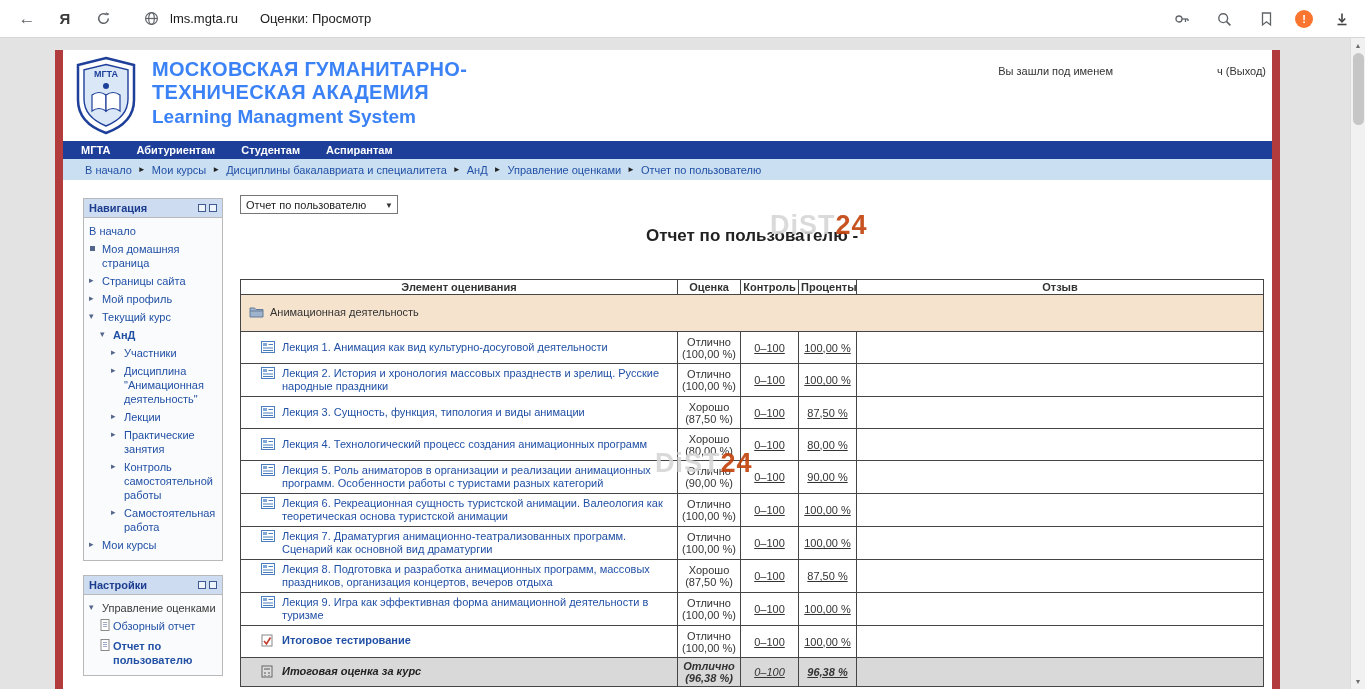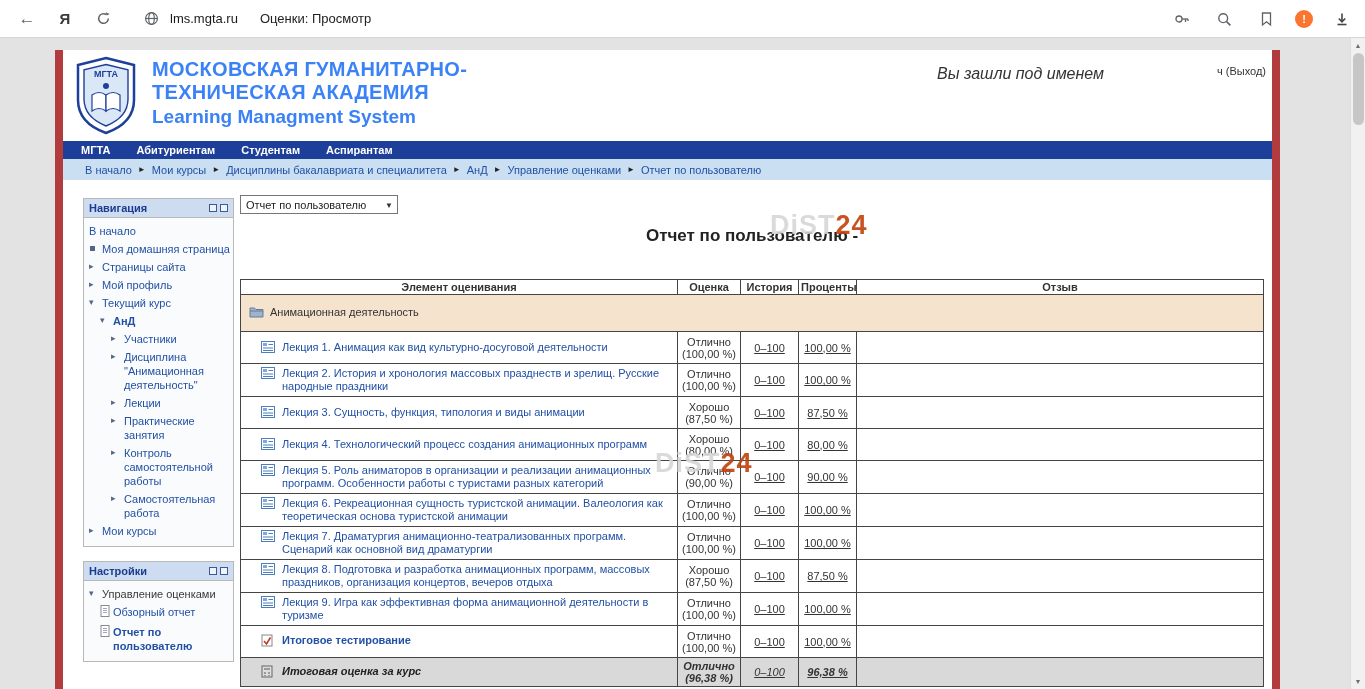--- a/index.html
+++ b/index.html
@@ -31,37 +31,37 @@
   .sb-arrow { position:absolute; left:0; width:14px; text-align:center; font-size:7px; color:#6d6d6d; cursor:pointer; }
   .sb-up { top:4px; } .sb-down { bottom:4px; }
   .sb-thumb { position:absolute; left:2px; top:15px; width:11px; height:72px; background:#c6c6c6; border-radius:6px; cursor:pointer; }
 
   
   .site-header { position:relative; height:91px; background:#fff; }
   .logo { position:absolute; left:12px; top:6px; cursor:pointer; }
   .site-title { position:absolute; left:89px; top:8px; color:#3b82f6; font-weight:bold; }
   .st-l1, .st-l2 { font-size:20px; line-height:23px; letter-spacing:0.3px; }
   .st-l3 { font-size:19px; line-height:25px; }
-  .login-prefix { position:absolute; top:15px; right:168px; font-size:16px; color:#333;font-style:italic; }
+  .login-prefix { position:absolute; top:15px; right:159px; font-size:11px; color:#333; }
   .logout { position:absolute; top:15px; right:6px; font-size:11px; color:#333; cursor:pointer; }
 
   
   .mainnav { height:18px; background:#1e3f99; display:flex; align-items:center; padding-left:18px; }
   .nav-item { color:#fff; font-size:11px; font-weight:bold; margin-right:26px; cursor:pointer; white-space:nowrap; }
 
   
   .breadcrumbbar { height:21px; background:#cbdff2; display:flex; align-items:center; padding-left:22px; font-size:11px; }
   .bc-link { color:#2150a5; cursor:pointer; white-space:nowrap; }
   .bc-sep { color:#222; font-size:8px; margin:0 6px; }
 
   
   .page-body { position:relative; height:509px; background:#fff; }
 
   
-  .sidebar { position:absolute; left:20px; top:18px; width:151px; }
+  .sidebar { position:absolute; left:20px; top:18px; width:140px; }
   .block { border:1px solid #b9b9b9; margin-bottom:14px; background:#fafbfc; }
   .block-header { background:#cddcf0; border-bottom:1px solid #b9b9b9; padding:3px 5px; display:flex; align-items:center; }
   .block-title { font-size:11px; font-weight:bold; color:#1b3c8f; flex:1; }
   .block-ico { width:8px; height:8px; border:1px solid #3f5a93; background:#eef4fb; margin-left:3px; cursor:pointer; }
   .block-body { padding:4px 1px 6px 1px; }
   .tree-row { display:flex; align-items:flex-start; padding:2px 2px 2px 4px; cursor:pointer; }
   .indent0 { padding-left:4px; } .indent1 { padding-left:15px; } .indent2 { padding-left:26px; }
   .tree-ico { flex:0 0 13px; width:13px; font-size:9px; line-height:13px; color:#53658a; position:relative; }
   .sq-ico::after { content:""; position:absolute; left:1px; top:4px; width:5px; height:5px; background:#53658a; }
   .tree-label { flex:1; font-size:11px; line-height:14px; color:#2150a5; }
@@ -308,21 +308,21 @@
               <col class="c0">
               <col class="c1">
               <col class="c2">
               <col class="c3">
               <col class="c4">
             </colgroup>
           <thead>
               <tr>
                 <th>Элемент оценивания</th>
                 <th>Оценка</th>
-                <th>История</th>
+                <th>Контроль</th>
                 <th>Проценты</th>
                 <th>Отзыв</th>
               </tr>
             </thead>
           <tbody>
               <tr class="category-row">
                 <td class="cat-cell" colspan="5">
                   <div class="name-flex">
                     <span class="cell-ico"><svg width="15" height="12" viewBox="0 0 15 12">
                         <path d="M1 3.5 V2 h4.5 l1.5 1.5 H14 V11 H1 Z" fill="#9fb4cc" stroke="#647c99"></path>

